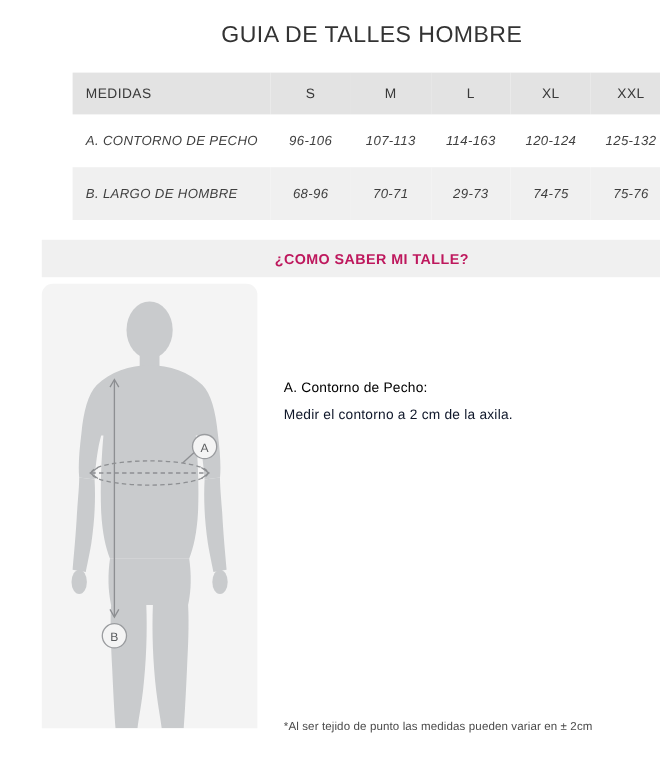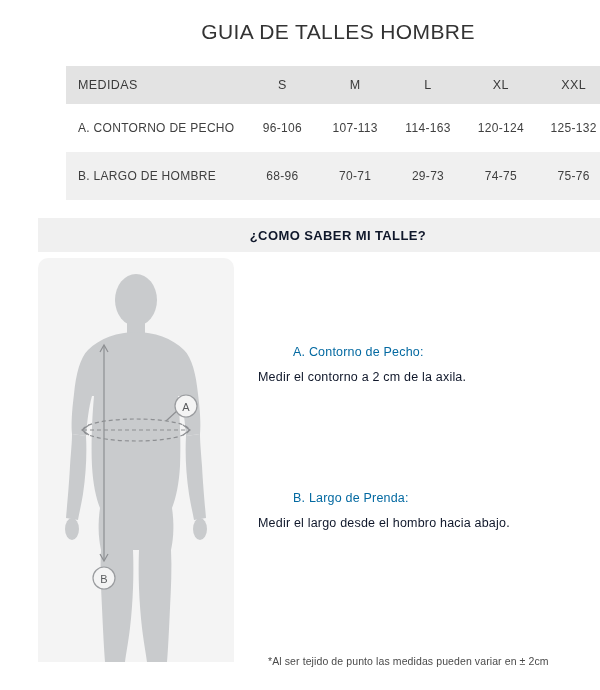--- a/index.html
+++ b/index.html
@@ -56,38 +56,39 @@
     text-align: left;
     padding-left: 12px;
     width: 168px;
   }
   .size-table td {
     font-size: 12px;
     color: #3f3f3f;
     text-align: center;
     padding: 17px 0;
     letter-spacing: 0.3px;
+    font-style: italic;
   }
   .size-table tbody tr.alt {
     background: #f0f0f0;
   }
 
   
   .subtitle-band {
     margin-top: 18px;
     height: 34px;
     background: #f0f0f0;
     display: flex;
     align-items: center;
     justify-content: center;
   }
   .subtitle-band .subtitle {
     font-size: 13px;
     font-weight: bold;
-    color: #0f172a;
+    color: #be185d;
     letter-spacing: 0.4px;
   }
 
   
   .illustration-wrap {
     position: absolute;
     left: 38px;
     top: 258px;
     width: 196px;
     height: 404px;
@@ -108,25 +109,25 @@
   }
   .note-block { margin-bottom: 0; }
   .note-block.second { margin-top: 96px; }
   .note-line {
     font-size: 12.5px;
     color: #0f172a;
     line-height: 25px;
     letter-spacing: 0.2px;
     white-space: nowrap;
   }
-  .note-line.head { color: #0369a1; margin-left: 35px; }
+  .note-line.head { color: #000000; }
 
   .footnote {
     position: absolute;
-    left: 268px;
+    left: 258px;
     top: 655px;
     font-size: 10.5px;
     color: #4a4a4a;
     letter-spacing: 0.1px;
   }
 </style>
 </head>
 <body>
 
 <div class="page">
@@ -233,21 +234,17 @@
         <text x="66" y="324.5" text-anchor="middle" font-family="Liberation Sans, sans-serif" font-size="11" fill="#5a5c5e">B</text>
       </g>
     </svg>
   </div>
 
   <div class="notes">
     <div class="note-block">
       <div class="note-line head">A. Contorno de Pecho:</div>
       <div class="note-line">Medir el contorno a 2 cm de la axila.</div>
     </div>
-    <div class="note-block second">
-      <div class="note-line head">B. Largo de Prenda:</div>
-      <div class="note-line">Medir el largo desde el hombro hacia abajo.</div>
-    </div>
   </div>
 
   <div class="footnote">*Al ser tejido de punto las medidas pueden variar en ± 2cm</div>
 
 </div>
 
 </body></html>

